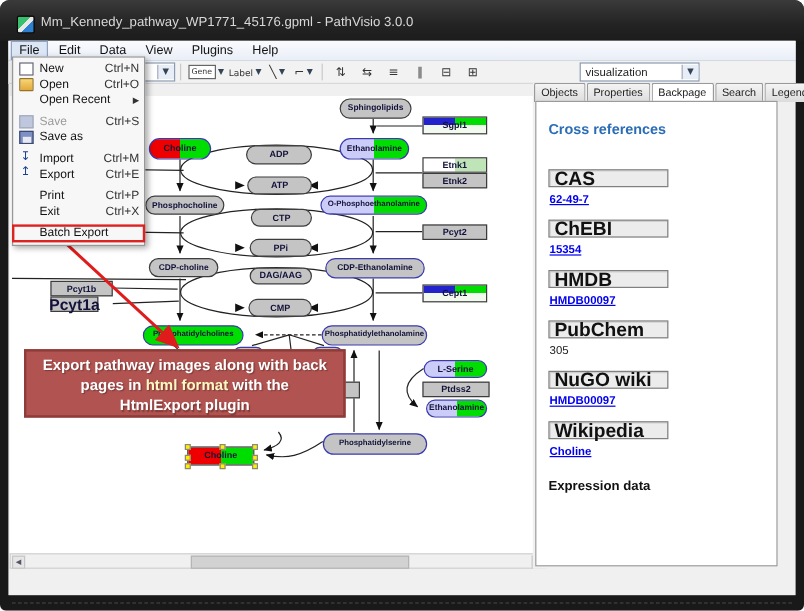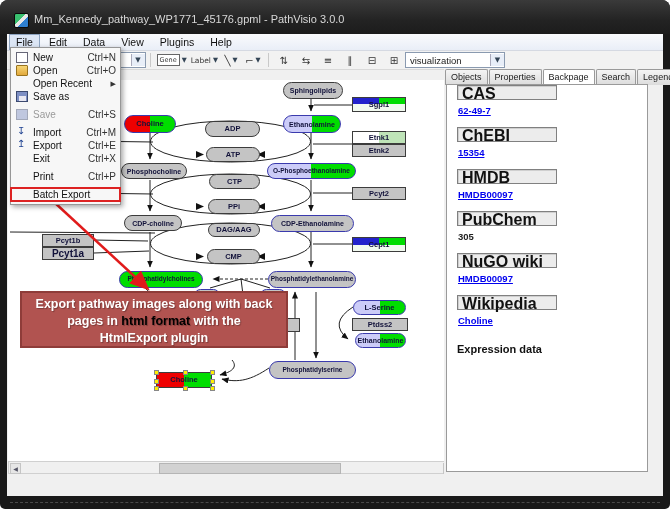--- a/index.html
+++ b/index.html
@@ -12,21 +12,21 @@
   
   .menubar{position:absolute;left:7px;top:34px;width:656px;height:16px;background:linear-gradient(#fafbfd,#e9eef7);border-bottom:1px solid #d5d9e2;display:flex;align-items:center;font-size:10.5px;color:#111;}
   .menubar .mitem{padding:1px 6px;margin-left:2px;border:1px solid transparent;}
   .menubar .mitem.active{border:1px solid #8ea4c0;background:#dce6f5;}
   
   .toolbar{position:absolute;left:7px;top:51px;width:656px;height:18px;background:#f2f2f2;border-bottom:1px solid #d9d9d9;display:flex;align-items:center;font-size:9.5px;color:#222;}
   .tb-label{margin-left:4px;margin-right:3px;font-size:9px;}
   .combo{background:#fff;border:1px solid #8a9ab0;height:14px;display:flex;align-items:center;font-size:9.5px;padding-left:4px;position:relative;}
   .combo .caret{margin-left:auto;width:13px;height:12px;background:#e8eef8;border-left:1px solid #aab;display:flex;align-items:center;justify-content:center;font-size:7px;color:#345;font-family:"DejaVu Sans",sans-serif;}
   .zoom-combo{width:100px;}
-  .vis-combo{width:94px;}
+  .vis-combo{width:94px;margin-left:78px;}
   .tb-sep{width:1px;height:14px;background:#c9c9c9;margin:0 4px;}
   .tb-btn{min-width:18px;height:15px;border:1px solid transparent;display:flex;align-items:center;justify-content:center;margin:0 1px;font-family:"DejaVu Sans",sans-serif;font-size:10px;color:#333;}
   .gene-chip{border:1px solid #666;background:#fff;font-size:6.5px;padding:0 2px;height:10px;line-height:10px;color:#333;}
   .tb-caret{font-size:6.5px;margin-left:2px;color:#345;}
   
   .canvas{position:absolute;left:8px;top:80px;width:437px;height:392px;background:#ffffff;overflow:hidden;}
   .connectors{position:absolute;left:0;top:0;z-index:1;}
   .node{position:absolute;box-sizing:border-box;border:1px solid #3c3c3c;display:flex;align-items:center;justify-content:center;font-weight:bold;color:#12123a;background:#c4c4c4;z-index:2;text-align:center;line-height:1;}
   .node.pill{border-radius:9px;}
   .node.blue{border-color:#3a3aad;}
@@ -47,21 +47,21 @@
   .panel{position:absolute;left:444px;top:69px;width:206px;height:405px;background:#f0f0f0;}
   .tabs{position:absolute;left:1px;top:0;display:flex;font-size:9px;color:#222;}
   .tab{border:1px solid #9a9a9a;border-bottom:none;background:linear-gradient(#f4f4f4,#dcdcdc);padding:2px 5px;margin-right:1px;border-radius:2px 2px 0 0;}
   .tab.active{background:#fff;position:relative;top:0;padding-bottom:3px;}
   .panel-content{position:absolute;left:2px;top:15px;width:200px;height:386px;background:#fff;border:1px solid #9a9a9a;overflow:hidden;}
   .bp-heading{margin:16px 0 26px 10px;font-size:12px;font-weight:bold;color:#2a6db6;}
   .bp-section{margin-left:10px;}
   .bp-header{width:100px;height:15px;line-height:15px;background:#ececec;border:1px solid #808080;box-shadow:1px 1px 0 #cfcfcf inset;padding-left:4px;box-sizing:border-box;font-size:16px;font-weight:bold;color:#111;}
   .bp-value{display:inline-block;margin:5px 0 11px 1px;font-size:9.5px;font-weight:bold;}
   a.bp-value{color:#0000ee;text-decoration:underline;}
-  span.bp-value{color:#222;font-weight:bold;}
+  span.bp-value{color:#222;font-weight:normal;}
   .bp-footer{margin:6px 0 0 10px;font-size:11px;font-weight:bold;color:#111;}
   
   .filemenu{position:absolute;left:10px;top:47px;width:109px;background:#f7f7f7;border:1px solid #979797;box-shadow:2px 2px 5px rgba(0,0,0,.35);z-index:10;padding:3px 0;text-align:right;}
   .fm-item{position:relative;height:13px;display:flex;align-items:center;font-size:10px;color:#111;padding:0 4px 0 3px;}
   .fm-item.gap{margin-top:5px;}
   .fm-item.disabled{color:#9a9a9a;}
   .fm-item.highlighted{outline:2px solid #dd2222;outline-offset:-1px;}
   .fm-icon{width:16px;display:flex;justify-content:center;margin-right:3px;}
   .fm-label{flex:0 0 auto;}
   .fm-short{margin-left:auto;color:#333;}
@@ -69,21 +69,21 @@
   .mi{width:12px;height:11px;display:inline-block;position:relative;box-sizing:border-box;font-family:"DejaVu Sans",sans-serif;}
   .mi-new{background:#fff;border:1px solid #667;}
   .mi-open{background:linear-gradient(#f7d675,#e2a93d);border:1px solid #99731f;border-radius:1px;}
   .mi-save,.mi-saveas{background:#7d8fc4;border:1px solid #3c4a70;}
   .mi-saveas::after{content:"";position:absolute;left:2px;top:4px;width:7px;height:5px;background:#e8e8f2;}
   .mi-import::after{content:"↧";font-size:10px;color:#1b3f8f;position:absolute;left:1px;top:-2px;}
   .mi-export::after{content:"↥";font-size:10px;color:#1b3f8f;position:absolute;left:1px;top:-2px;}
   .disabled .mi{opacity:.45;}
   
   .annotation{position:absolute;left:20px;top:291px;width:268px;height:57px;background:#b15350;border:2px solid #8e3c39;box-sizing:border-box;z-index:8;color:#fff;font-size:12.5px;font-weight:bold;text-align:center;line-height:17px;padding-top:3px;text-shadow:1px 1px 1px rgba(0,0,0,.3);}
-  .annotation .hl{color:#000000;}
+  .annotation .hl{color:#fef9c3;}
   .overlay{position:absolute;left:0;top:0;z-index:9;pointer-events:none;}
   
   .statusbar{position:absolute;left:7px;top:476px;width:656px;height:18px;background:#f0f0f0;border-top:1px solid #d0d0d0;display:flex;align-items:center;font-size:9.5px;color:#222;padding-left:4px;box-sizing:border-box;}
   .frame-dashes{position:absolute;left:10px;top:502px;width:650px;border-top:1px dashed #4a4a4a;}
 </style>
 </head>
 <body>
 
 <div class="window">
   <div class="titlebar">
@@ -234,21 +234,21 @@
         </div>
         <div class="node pill fill-gray" style="left: 200px; top: 143px; width: 52px; height: 14px; font-size: 7.5px;">
           <span>DAG/AAG</span>
         </div>
         <div class="node fill-gray" style="left: 34px; top: 154px; width: 52px; height: 13px; font-size: 7.5px;">
           <span>Pcyt1b</span>
         </div>
         <div class="node fill-gene2" style="left: 344px; top: 157px; width: 54px; height: 15px; font-size: 7.5px;">
           <span>Cept1</span>
         </div>
-        <div class="node fill-gray" style="left: 34px; top: 167px; width: 52px; height: 13px; font-size: 10px; text-align: right;">
+        <div class="node fill-gray" style="left: 34px; top: 167px; width: 40px; height: 13px; font-size: 13px; text-align: right;">
           <span>Pcyt1a</span>
         </div>
         <div class="node pill fill-gray" style="left: 199px; top: 169px; width: 53px; height: 15px; font-size: 7.5px;">
           <span>CMP</span>
         </div>
         <div class="node pill fill-green blue" style="left: 111px; top: 191px; width: 84px; height: 17px; font-size: 6.5px;">
           <span>Phosphatidylcholines</span>
         </div>
         <div class="node pill fill-gray blue" style="left: 260px; top: 191px; width: 88px; height: 17px; font-size: 6.5px;">
           <span>Phosphatidylethanolamine</span>
@@ -304,20 +304,21 @@
 
   <div class="panel">
     <div class="tabs" id="panel-tabs">
         <div class="tab">Objects</div>
         <div class="tab">Properties</div>
         <div class="tab active">Backpage</div>
         <div class="tab">Search</div>
         <div class="tab">Legend</div>
       </div>
     <div class="panel-content">
+      <div class="bp-heading">Cross references</div>
       <div id="backpage-sections">
           <div class="bp-section"><div class="bp-header">CAS</div><a class="bp-value" href="#">62-49-7</a><br></div>
           <div class="bp-section"><div class="bp-header">ChEBI</div><a class="bp-value" href="#">15354</a><br></div>
           <div class="bp-section"><div class="bp-header">HMDB</div><a class="bp-value" href="#">HMDB00097</a><br></div>
           <div class="bp-section"><div class="bp-header">PubChem</div><span class="bp-value">305</span><br></div>
           <div class="bp-section"><div class="bp-header">NuGO wiki</div><a class="bp-value" href="#">HMDB00097</a><br></div>
           <div class="bp-section"><div class="bp-header">Wikipedia</div><a class="bp-value" href="#">Choline</a><br></div>
         </div>
       <div class="bp-footer">Expression data</div>
     </div>
@@ -336,56 +337,56 @@
           <span class="mi mi-open"></span>
         </span>
         <span class="fm-label">Open</span>
         <span class="fm-short">Ctrl+O</span>
       </div>
       <div class="fm-item">
         <span class="fm-icon"></span>
         <span class="fm-label">Open Recent</span>
         <span class="fm-sub">▶</span>
       </div>
-      <div class="fm-item">
-        <span class="fm-icon">
-          <span class="mi mi-saveas"></span>
-        </span>
-        <span class="fm-label">Save as</span>
-      </div>
       <div class="fm-item gap disabled">
         <span class="fm-icon">
           <span class="mi mi-save"></span>
         </span>
         <span class="fm-label">Save</span>
         <span class="fm-short">Ctrl+S</span>
       </div>
+      <div class="fm-item">
+        <span class="fm-icon">
+          <span class="mi mi-saveas"></span>
+        </span>
+        <span class="fm-label">Save as</span>
+      </div>
       <div class="fm-item gap">
         <span class="fm-icon">
           <span class="mi mi-import"></span>
         </span>
         <span class="fm-label">Import</span>
         <span class="fm-short">Ctrl+M</span>
       </div>
       <div class="fm-item">
         <span class="fm-icon">
           <span class="mi mi-export"></span>
         </span>
         <span class="fm-label">Export</span>
         <span class="fm-short">Ctrl+E</span>
-      </div>
-      <div class="fm-item">
-        <span class="fm-icon"></span>
-        <span class="fm-label">Exit</span>
-        <span class="fm-short">Ctrl+X</span>
       </div>
       <div class="fm-item gap">
         <span class="fm-icon"></span>
         <span class="fm-label">Print</span>
         <span class="fm-short">Ctrl+P</span>
+      </div>
+      <div class="fm-item">
+        <span class="fm-icon"></span>
+        <span class="fm-label">Exit</span>
+        <span class="fm-short">Ctrl+X</span>
       </div>
       <div class="fm-item gap highlighted">
         <span class="fm-icon"></span>
         <span class="fm-label">Batch Export</span>
       </div>
     </div>
 
   <div class="annotation">
     <span>Export pathway images along with back</span><br>
     <span>pages in </span><span class="hl">html format</span><span> with the</span><br>

